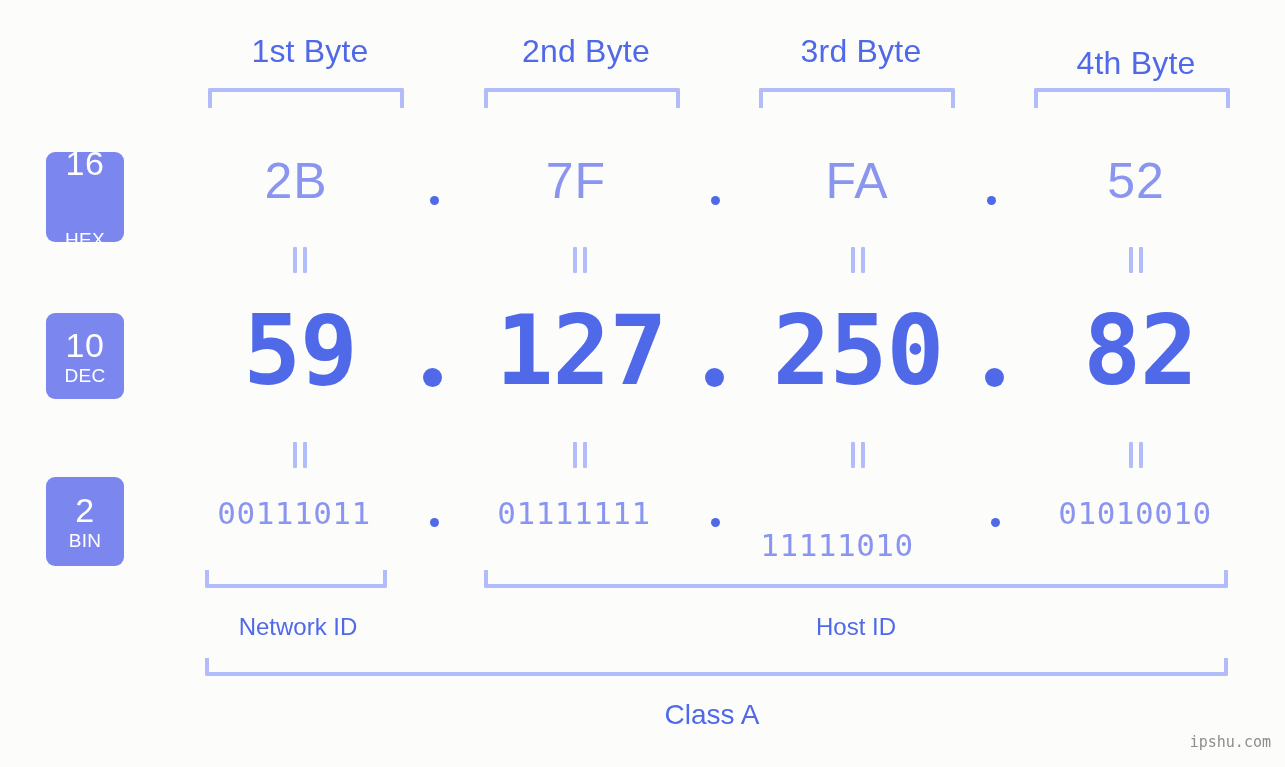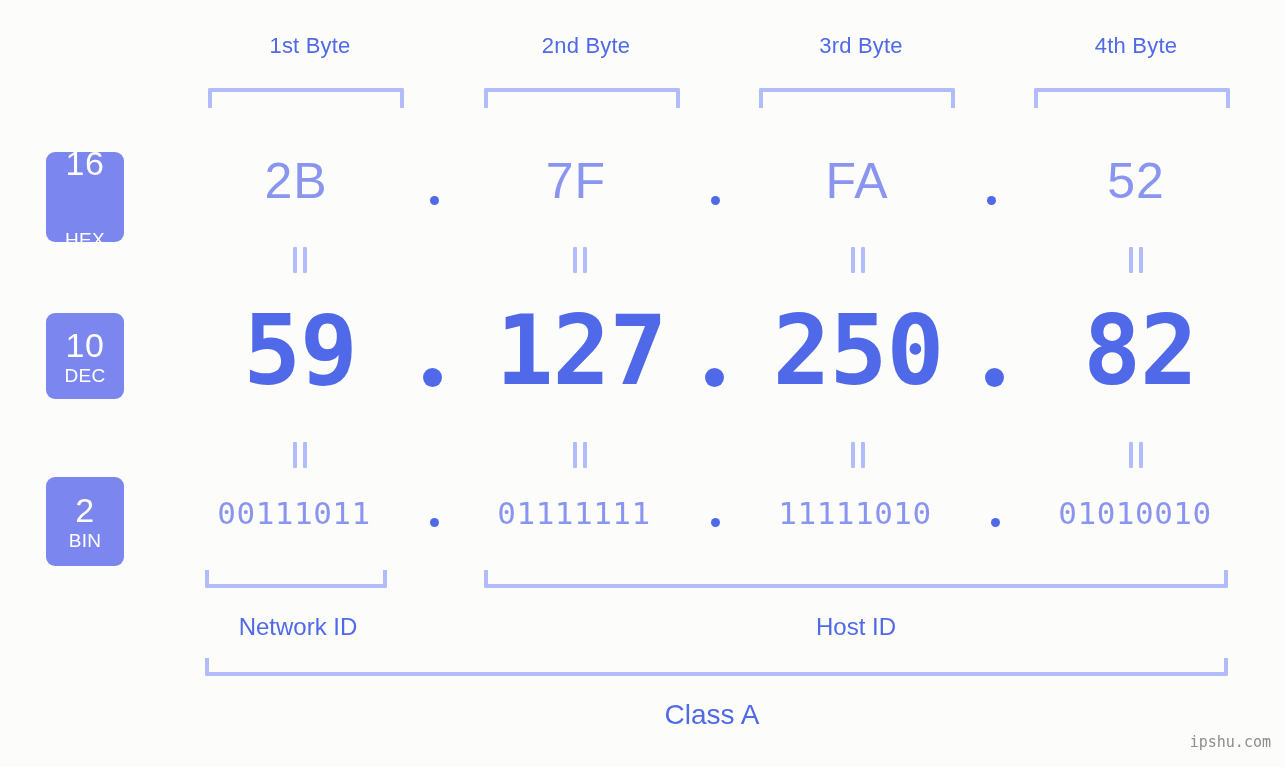--- a/index.html
+++ b/index.html
@@ -18,21 +18,21 @@
     height: 767px;
     background: #fcfdfa;
   }
 
   
   .byte-label {
     position: absolute;
     top: 33px;
     width: 220px;
     text-align: center;
-    font-size: 22px;
+    font-size: 32px;
     color: #5069e8;
     letter-spacing: 0.2px;
     white-space: nowrap;
   }
 
   
   .bracket-down {
     position: absolute;
     height: 20px;
     border-top: 4px solid #b3bcfa;
@@ -175,21 +175,21 @@
   </div>
   <div>
     <div class="byte-label" style="left:476px;">2nd Byte</div>
     <div class="bracket-down" style="left:484px; top:88px; width:196px;"></div>
   </div>
   <div>
     <div class="byte-label" style="left:751px;">3rd Byte</div>
     <div class="bracket-down" style="left:759px; top:88px; width:196px;"></div>
   </div>
   <div>
-    <div class="byte-label" style="left:1026px;">4th Byte</div>
+    <div class="byte-label" style="left:1026px;margin-top:12px;">4th Byte</div>
     <div class="bracket-down" style="left:1034px; top:88px; width:196px;"></div>
   </div>
 
   <div class="badge" id="badge-hex">
     <span class="num">16</span>
     <span class="nm">HEX</span>
   </div>
   <div class="badge" id="badge-dec">
     <span class="num">10</span>
     <span class="nm">DEC</span>
@@ -227,21 +227,21 @@
   <div class="eq" style="left:292px; top:442px;"></div>
   <div class="eq" style="left:572px; top:442px;"></div>
   <div class="eq" style="left:850px; top:442px;"></div>
   <div class="eq" style="left:1128px; top:442px;"></div>
 
   <div class="row-bin">
     <div class="octet" style="left:184px;text-align:center;">00111011</div>
     <div class="dot-sep dot-bin" style="left:430px;"></div>
     <div class="octet" style="left:464px;">01111111</div>
     <div class="dot-sep dot-bin" style="left:711px;"></div>
-    <div class="octet" style="left:745px;">11111010</div>
+    <div class="octet" style="left:727px;margin-top:32px;">11111010</div>
     <div class="dot-sep dot-bin" style="left:991px;"></div>
     <div class="octet" style="left:1025px;">01010010</div>
   </div>
 
   <div>
     <div class="bracket-up" style="left:205px; top:570px; width:182px;"></div>
     <div class="id-label" style="left:190px; top:613px; width:216px;">Network ID</div>
   </div>
   <div>
     <div class="bracket-up" style="left:484px; top:570px; width:744px;"></div>

